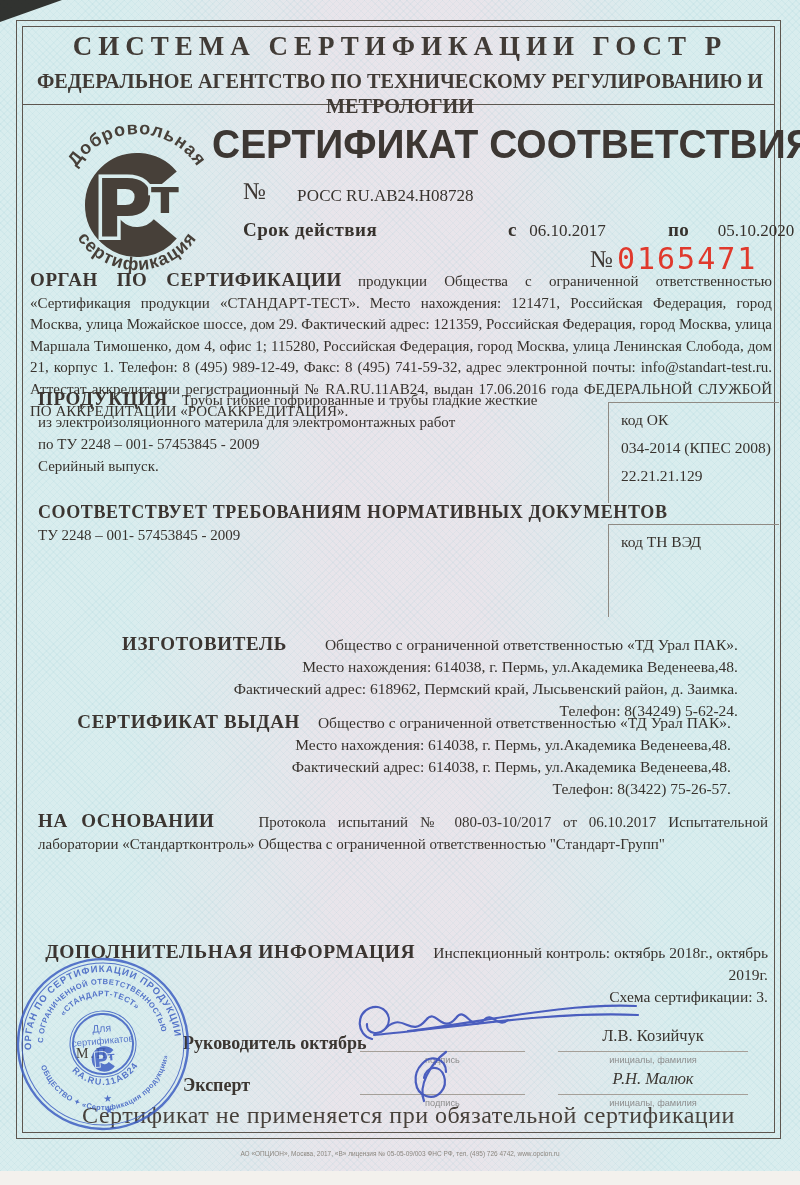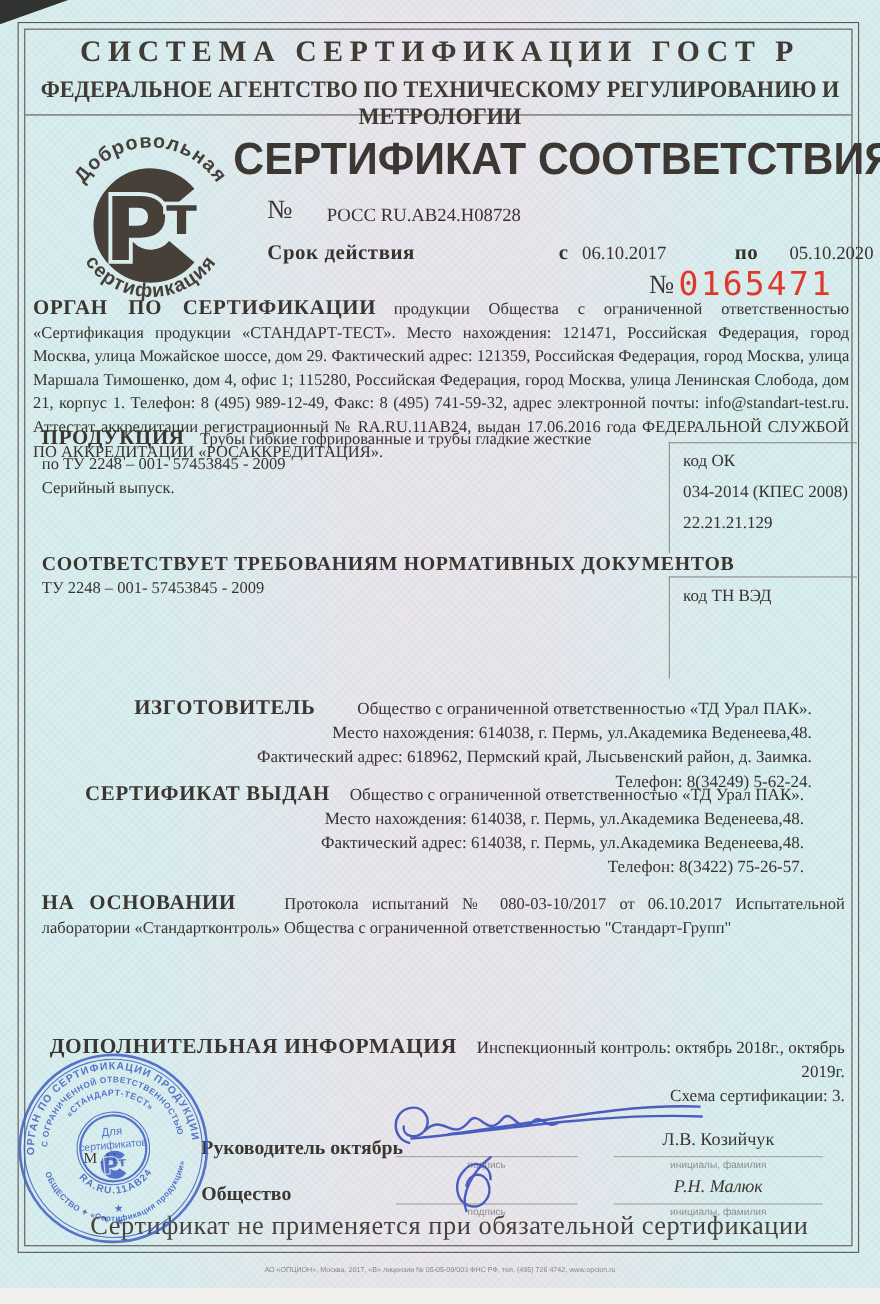--- a/index.html
+++ b/index.html
@@ -122,20 +122,21 @@
     <span class="no-sym">№</span>
     <span class="digits">0165471</span>
   </div>
 
   <p class="abs para organ">
     <b class="sec-h">ОРГАН ПО СЕРТИФИКАЦИИ</b><span>продукции Общества с ограниченной ответственностью «Сертификация продукции «СТАНДАРТ-ТЕСТ». Место нахождения: 121471, Российская Федерация, город Москва, улица Можайское шоссе, дом 29. Фактический адрес: 121359, Российская Федерация, город Москва, улица Маршала Тимошенко, дом 4, офис 1; 115280, Российская Федерация, город Москва, улица Ленинская Слобода, дом 21, корпус 1. Телефон: 8 (495) 989-12-49, Факс: 8 (495) 741-59-32, адрес электронной почты: info@standart-test.ru.  Аттестат аккредитации регистрационный № RA.RU.11АВ24, выдан 17.06.2016 года ФЕДЕРАЛЬНОЙ СЛУЖБОЙ ПО АККРЕДИТАЦИИ «РОСАККРЕДИТАЦИЯ».</span>
   </p>
 
   <div class="abs production">
     <div><b class="sec-h">ПРОДУКЦИЯ</b><span>Трубы гибкие гофрированные и трубы гладкие жесткие</span></div>
+    <div>из электроизоляционного материла для электромонтажных работ</div>
     <div>по ТУ 2248 – 001- 57453845 - 2009</div>
     <div>Серийный выпуск.</div>
   </div>
 
   <div class="abs codebox code-ok">
     <div class="lbl">код ОК</div>
     <div class="val">034-2014 (КПЕС 2008)</div>
     <div class="val">22.21.21.129</div>
   </div>
 
@@ -215,21 +216,21 @@
 
   <div class="abs mp">М.П.</div>
 
   <div class="abs sig-role role1">Руководитель октябрь</div>
   <div class="abs sig-line line-s1"></div>
   <div class="abs caption cap-s1">подпись</div>
   <div class="abs sig-name name1">Л.В. Козийчук</div>
   <div class="abs sig-line line-n1"></div>
   <div class="abs caption cap-n1">инициалы, фамилия</div>
 
-  <div class="abs sig-role role2">Общество</div>
+  <div class="abs sig-role role2">Эксперт</div>
   <div class="abs sig-line line-s2"></div>
   <div class="abs caption cap-s2">подпись</div>
   <div class="abs sig-name name2">Р.Н. Малюк</div>
   <div class="abs sig-line line-n2"></div>
   <div class="abs caption cap-n2">инициалы, фамилия</div>
 
   <svg class="abs sig-svg sig1" width="290" height="62" viewBox="0 0 290 62">
     <g fill="none" stroke="#3a4fba" stroke-width="2.2" stroke-linecap="round" opacity=".9">
       <path d="M22,46 C6,42 6,20 20,15 C34,10 44,24 36,35 C29,43 16,41 17,31"></path>
       <path d="M36,35 C54,18 60,46 76,27 C86,14 92,42 106,25 C116,12 120,40 134,27 C142,18 148,36 158,27"></path>

